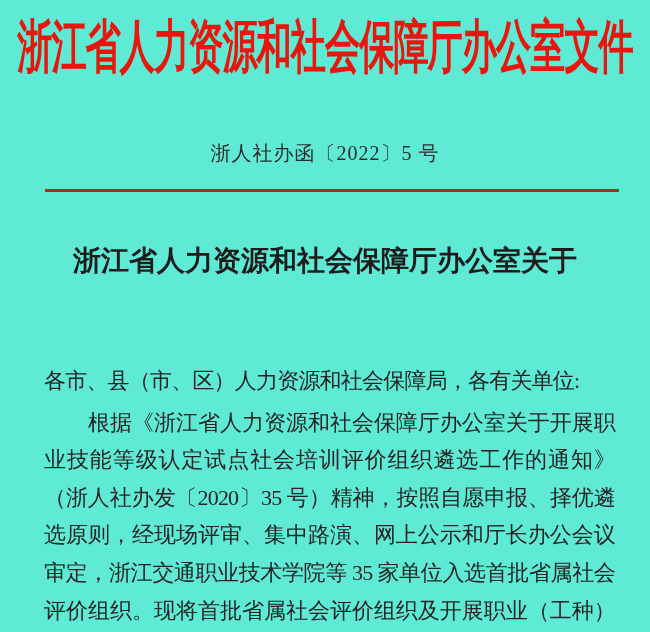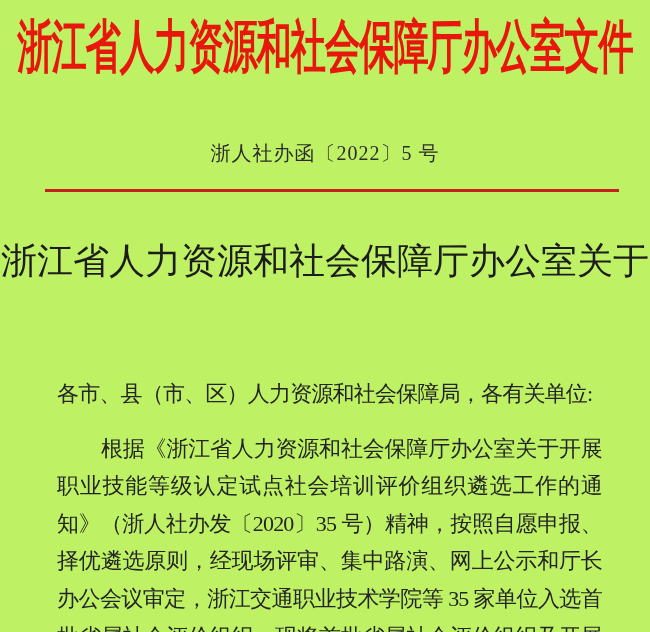--- a/index.html
+++ b/index.html
@@ -55,52 +55,52 @@
     height: 3px;
   }
 
   
   .doc-title {
     position: absolute;
     top: 240px;
     left: 0;
     right: 0;
     text-align: center;
-    font-size: 36px;
-    font-weight: normal;
+    font-size: 28px;
+    font-weight: bold;
     line-height: 42px;
     color: #1c1c1c;
     letter-spacing: 0px;
   }
 
   
   .body-text {
     position: absolute;
     top: 358px;
     left: 40px;
     right: 31px;
     font-size: 22px;
     letter-spacing: -0.8px;
     line-height: 37.6px;
     color: #242424;
     text-align: justify;
     text-justify: inter-ideograph;
   }
   .body-text p {
-    margin: 17px;
+    margin: 4px;
     padding: 0;
   }
   .para-indent {
     text-indent: 2em;
   }
 </style>
 </head>
 <body>
 
-<div class="page" style="background: #bef264;">
+<div class="page" style="background: #5eead4;">
 
   <div class="banner-wrap">
     <span class="banner-text" style="color: rgb(232, 23, 13);">浙江省人力资源和社会保障厅办公室文件</span>
   </div>
 
   <div class="doc-number">浙人社办函〔2022〕5 号</div>
 
   <div class="red-rule" style="background: rgb(196, 32, 30);"></div>
 
   <div class="doc-title">

